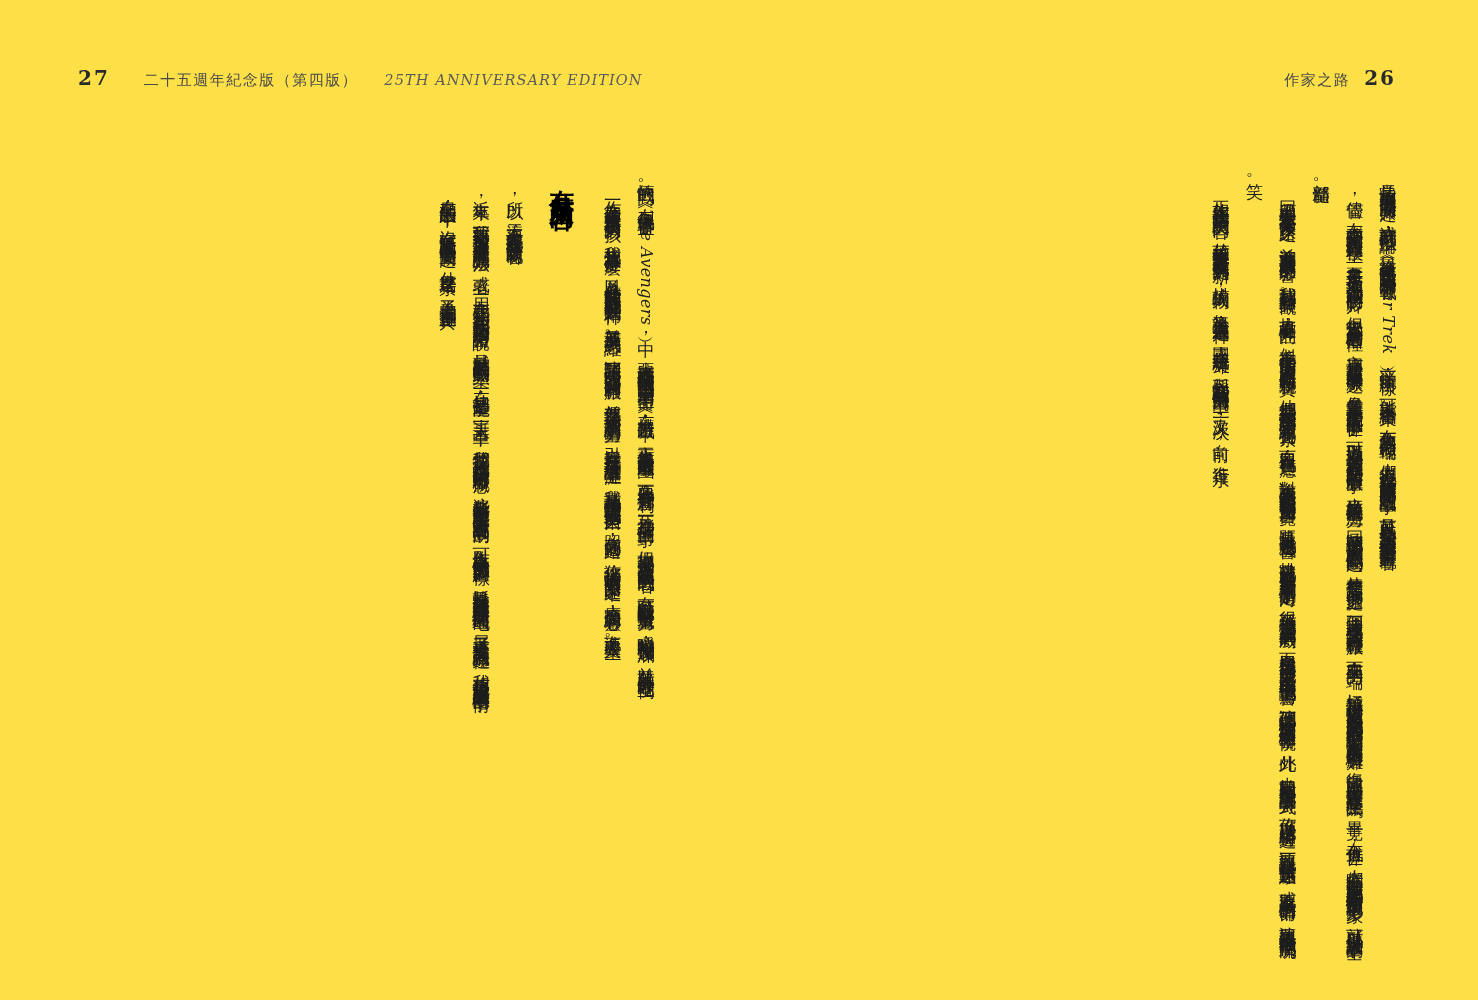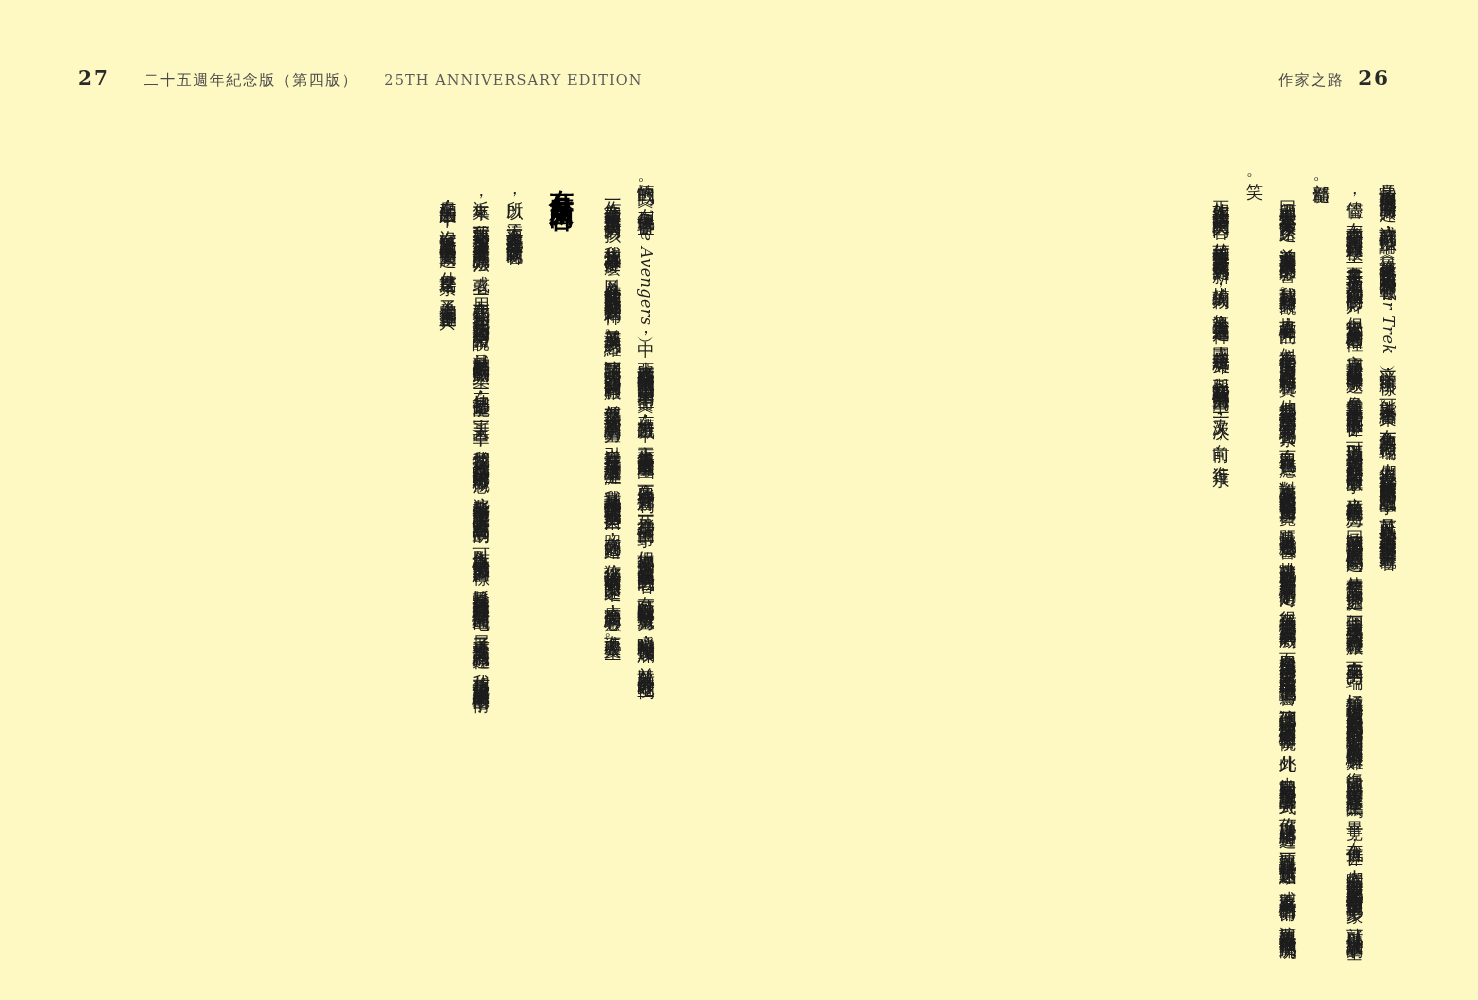--- a/index.html
+++ b/index.html
@@ -12,52 +12,53 @@
     height: 1000px;
     overflow: hidden;
     font-family: "DejaVu Serif", "Liberation Serif", serif;
     color: #1b1b1b;
   }
 
   #spread {
     position: relative;
     width: 1478px;
     height: 1000px;
-    background: #fef9c3;
+    background: #fde047;
   }
 
   
   .runhead {
     position: absolute;
     top: 66px;
     display: flex;
     align-items: baseline;
     white-space: nowrap;
   }
   .runhead.left  { left: 78px; }
-  .runhead.right { right: 88px; }
+  .runhead.right { right: 82px; }
 
   .folio {
     font-family: "DejaVu Serif", "Liberation Serif", serif;
     font-size: 20px;
     font-weight: 600;
     color: #2a2a2a;
     letter-spacing: 2px;
   }
   .runhead-cn {
     font-size: 15px;
     color: #4a4a4a;
     letter-spacing: 1.5px;
     font-family: Liberation Mono, monospace;
   }
   .runhead-en {
     font-size: 14.5px;
     color: #5a5a5a;
     letter-spacing: 1.1px;
     font-family: "DejaVu Serif", "Liberation Serif", serif;
+    font-style: italic;
   }
   .runhead.left .runhead-cn  { margin-left: 34px; }
   .runhead.left .runhead-en  { margin-left: 26px; }
   .runhead.right .folio      { margin-left: 14px; }
 
   
   .page {
     position: absolute;
     top: 170px;
     height: 762px;

